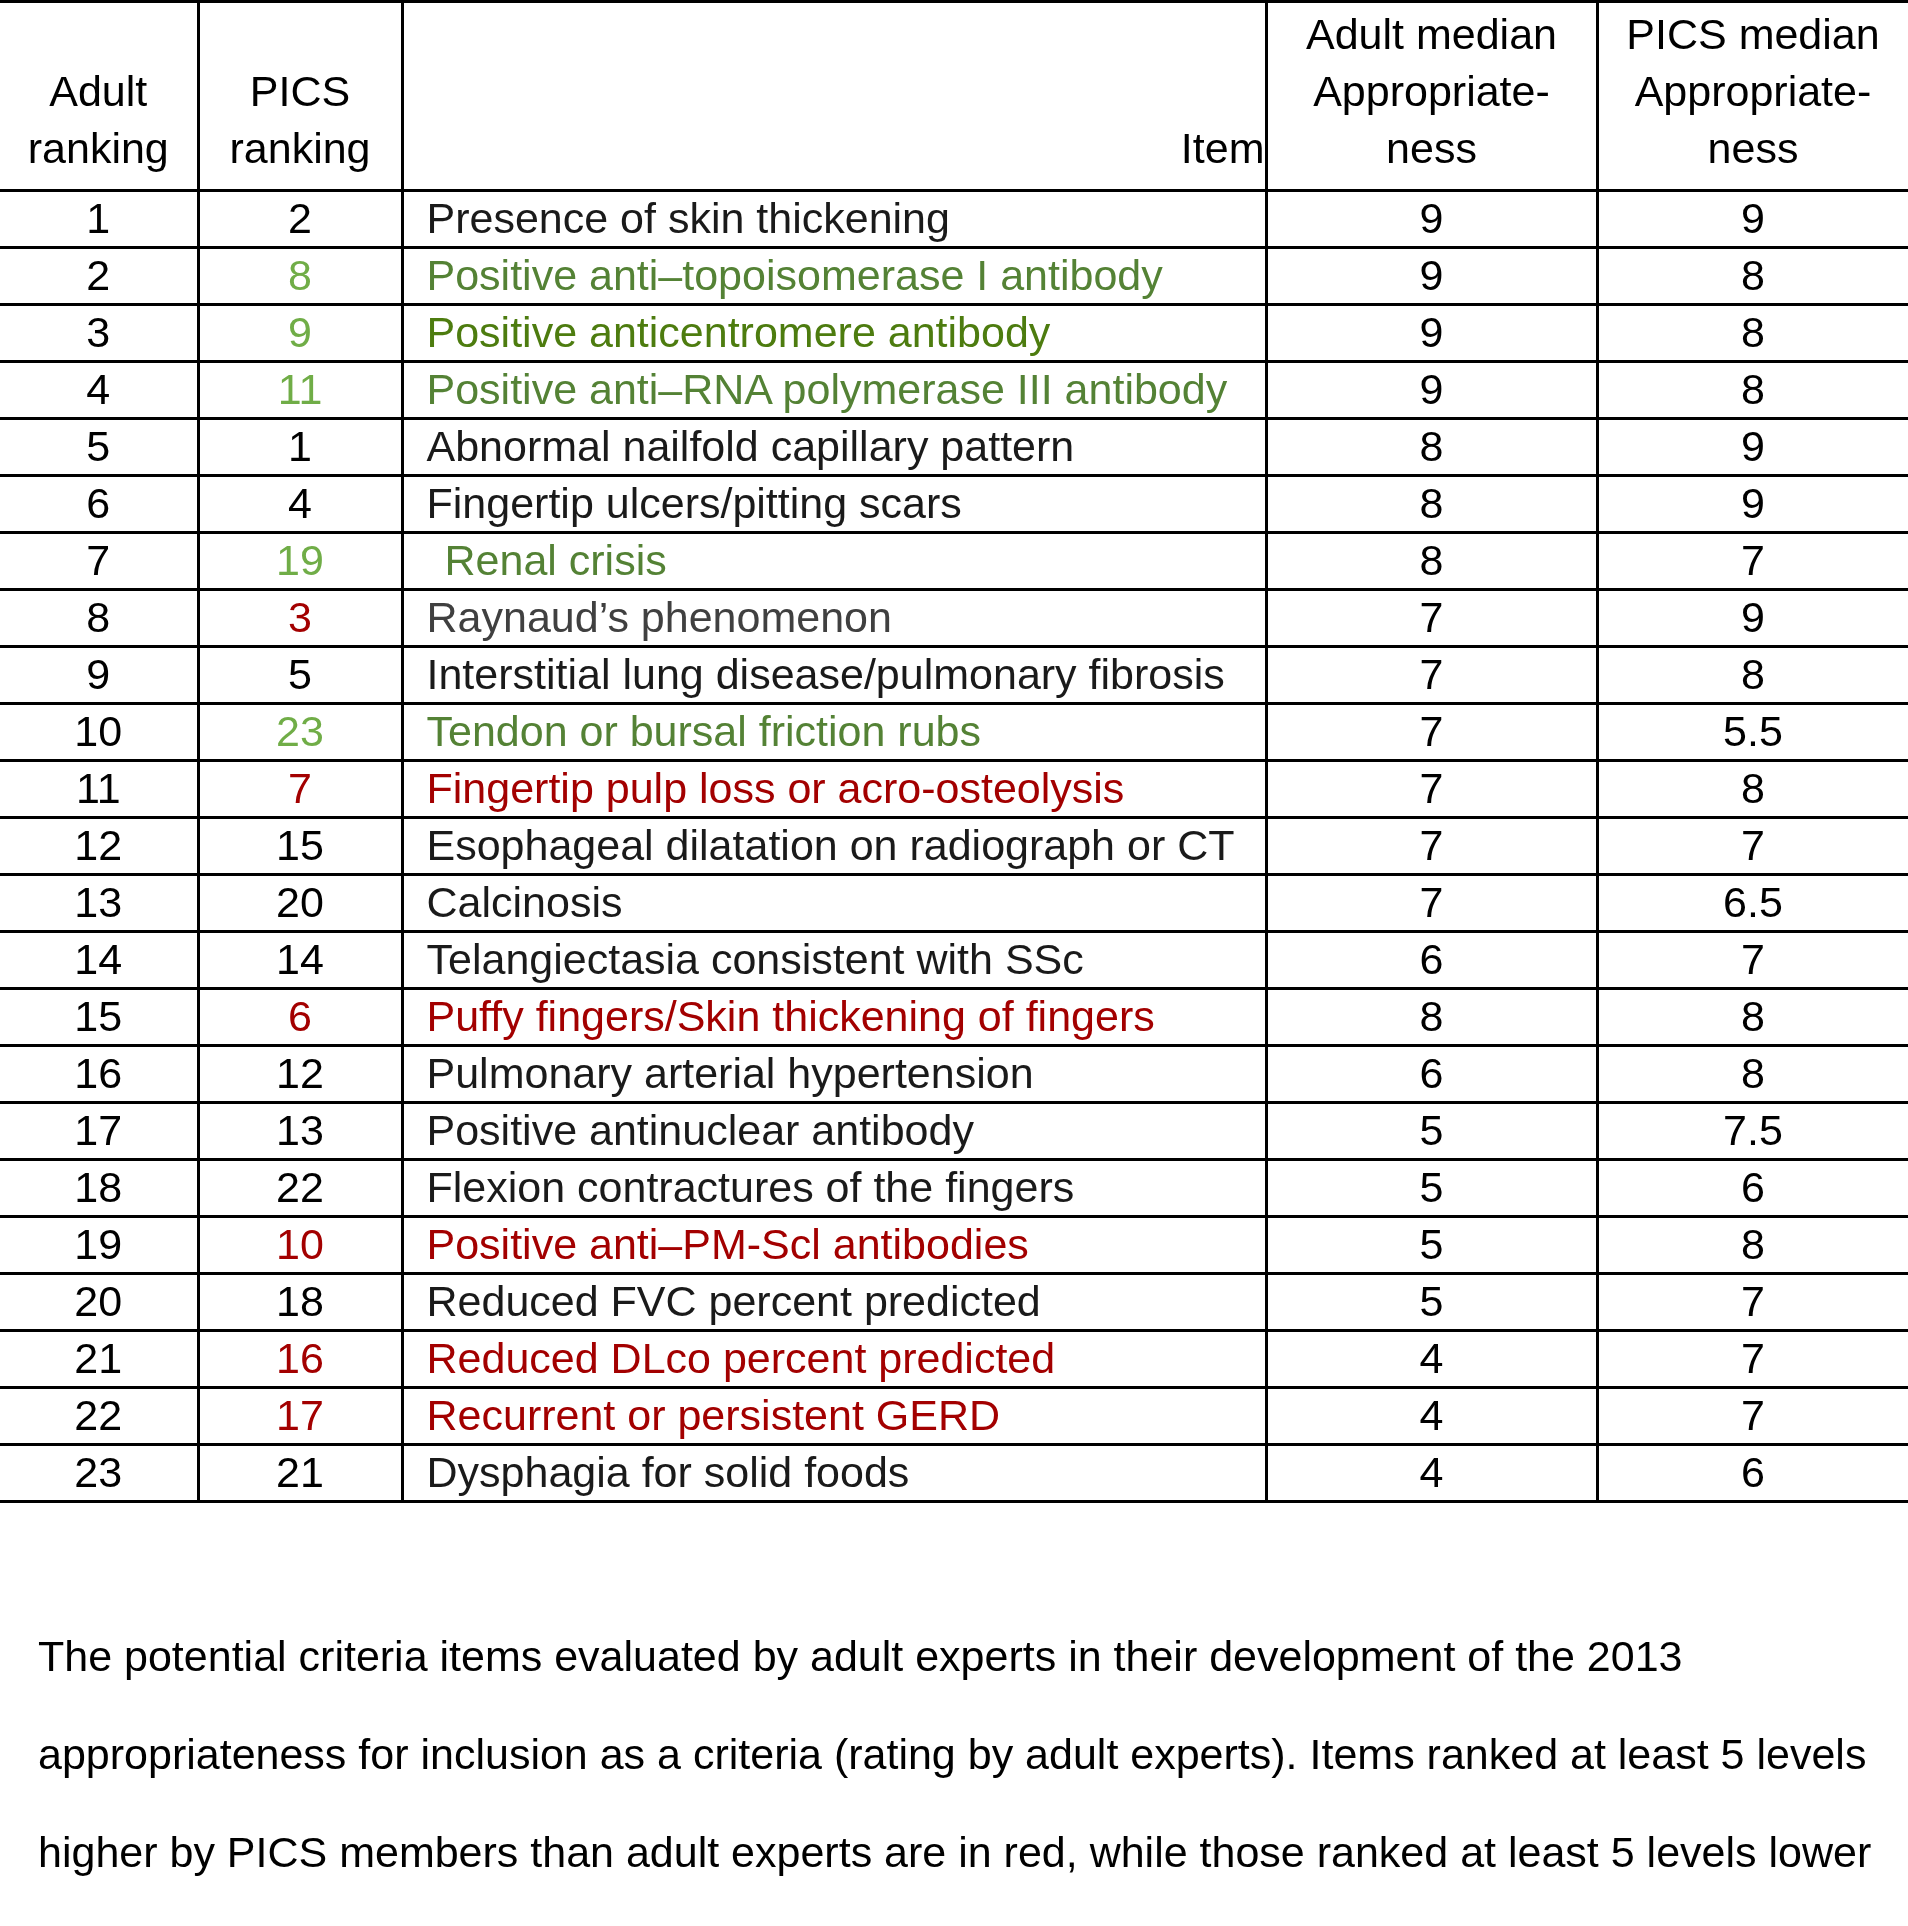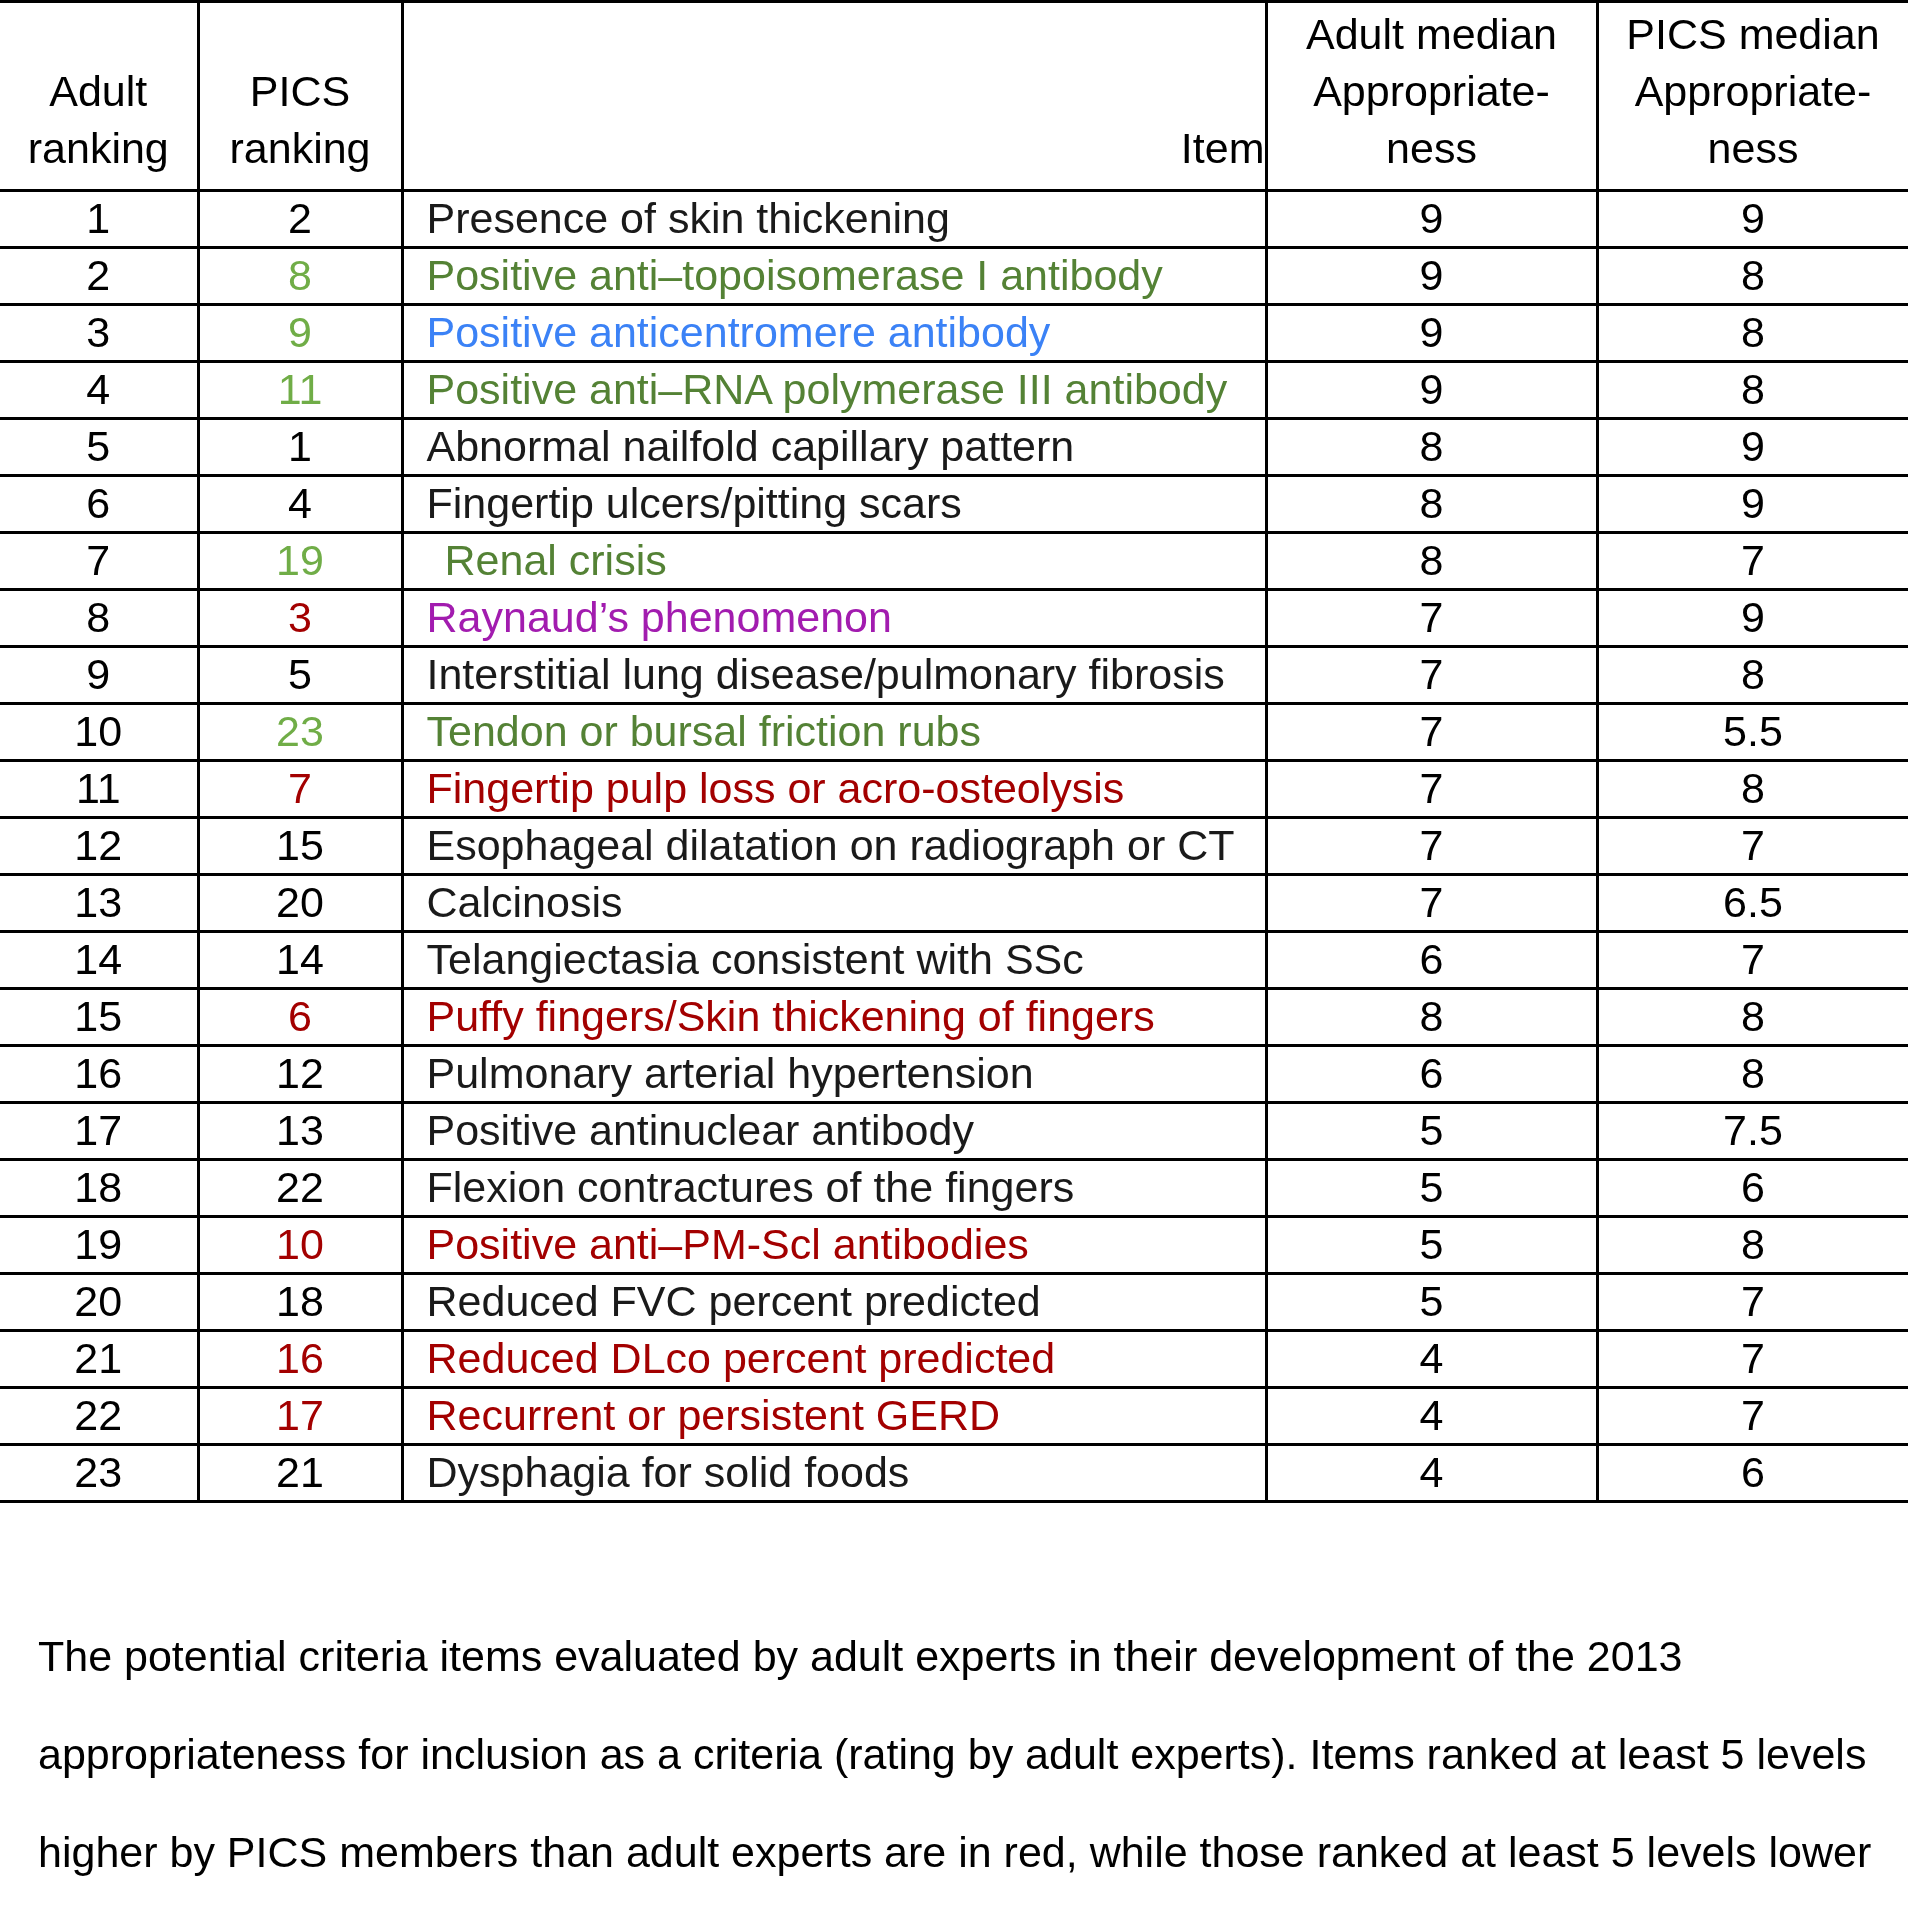--- a/index.html
+++ b/index.html
@@ -120,21 +120,21 @@
       <tr>
           <td class="num">2</td>
           <td class="num pics" style="color: rgb(112, 173, 71);">8</td>
           <td class="item" style="color: rgb(84, 130, 53); margin-left: 39px;">Positive anti–topoisomerase I antibody</td>
           <td class="num">9</td>
           <td class="num">8</td>
         </tr>
       <tr>
           <td class="num">3</td>
           <td class="num pics" style="color: rgb(112, 173, 71);">9</td>
-          <td class="item" style="color: #3b82f6;">Positive anticentromere antibody</td>
+          <td class="item" style="color: #4d7c0f;">Positive anticentromere antibody</td>
           <td class="num">9</td>
           <td class="num">8</td>
         </tr>
       <tr>
           <td class="num">4</td>
           <td class="num pics" style="color: rgb(112, 173, 71);">11</td>
           <td class="item" style="color: rgb(84, 130, 53);">Positive anti–RNA polymerase III antibody</td>
           <td class="num">9</td>
           <td class="num">8</td>
         </tr>
@@ -155,21 +155,21 @@
       <tr>
           <td class="num">7</td>
           <td class="num pics" style="color: rgb(112, 173, 71);">19</td>
           <td class="item" style="color: rgb(84, 130, 53); padding-left: 41px;">Renal crisis</td>
           <td class="num">8</td>
           <td class="num">7</td>
         </tr>
       <tr>
           <td class="num">8</td>
           <td class="num pics" style="color: rgb(163, 0, 0);">3</td>
-          <td class="item" style="color: #a21caf;">Raynaud’s phenomenon</td>
+          <td class="item" style="color: #404040;">Raynaud’s phenomenon</td>
           <td class="num">7</td>
           <td class="num">9</td>
         </tr>
       <tr>
           <td class="num">9</td>
           <td class="num pics">5</td>
           <td class="item">Interstitial lung disease/pulmonary fibrosis</td>
           <td class="num">7</td>
           <td class="num">8</td>
         </tr>

